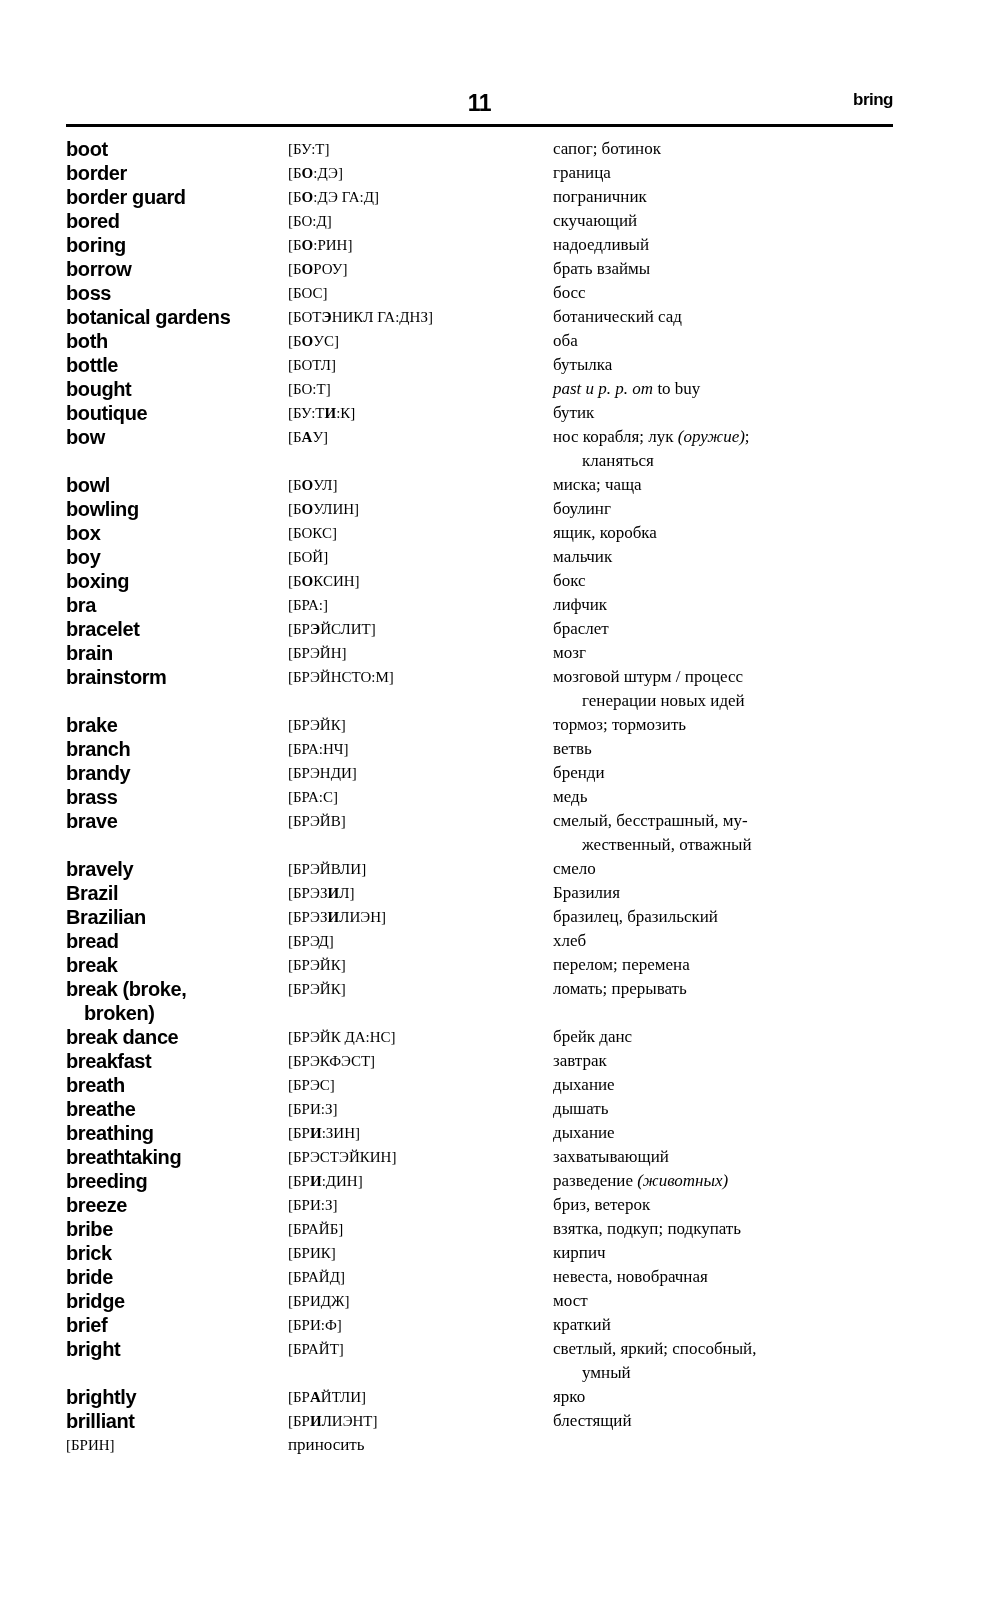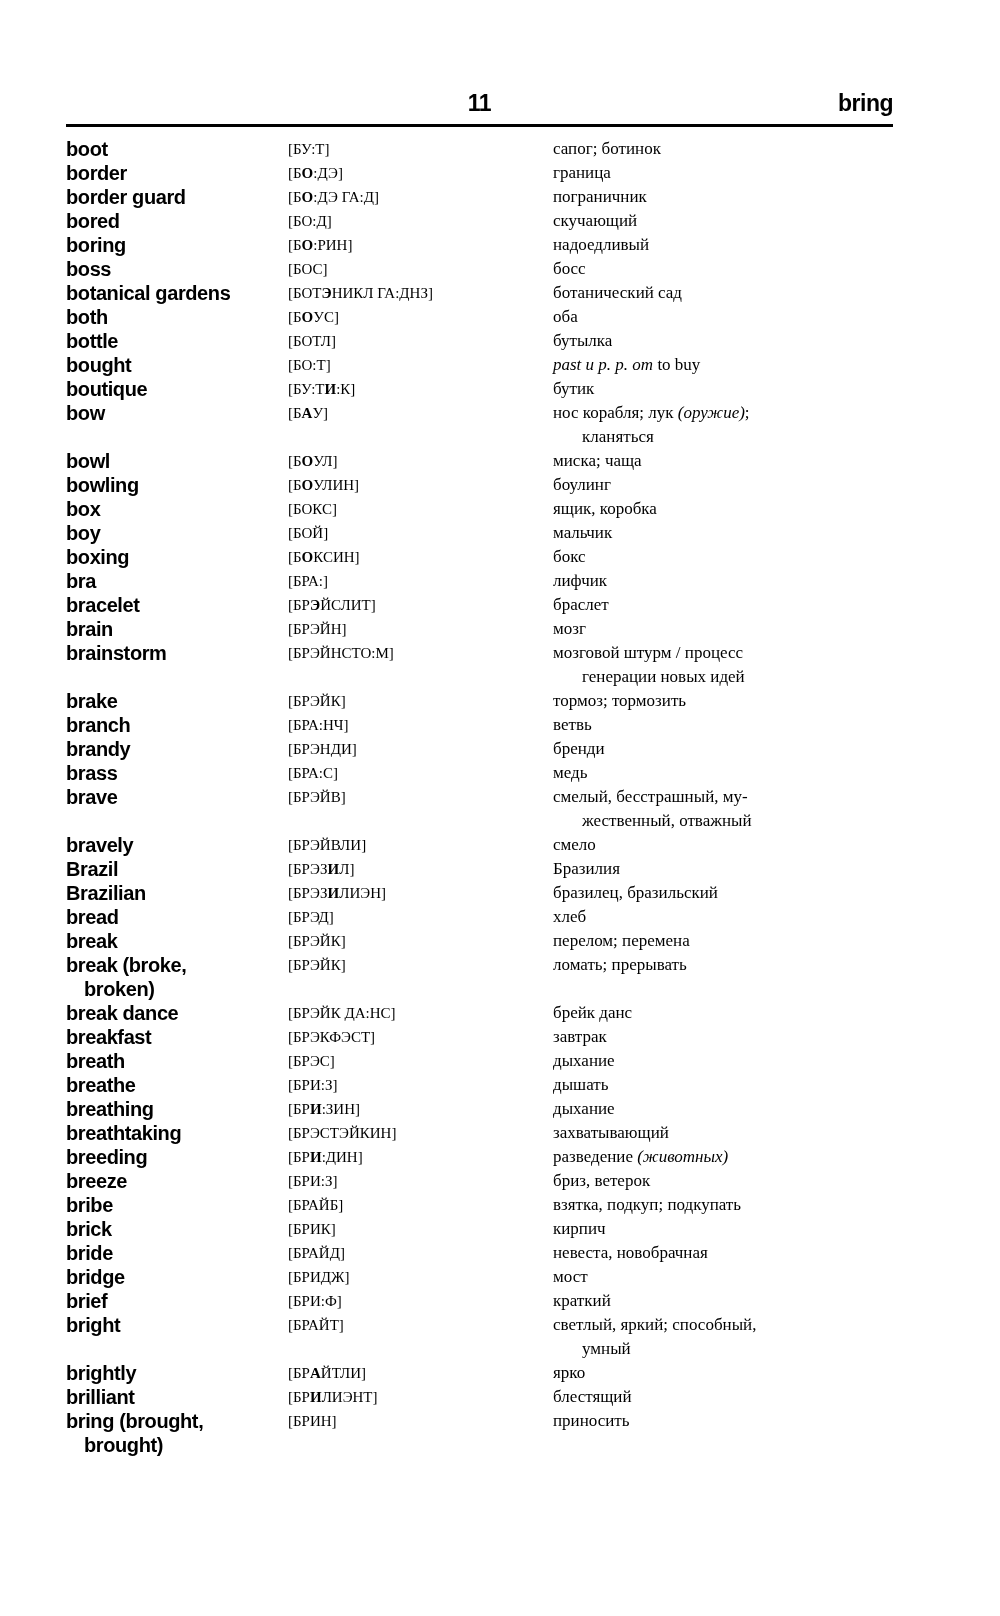--- a/index.html
+++ b/index.html
@@ -15,21 +15,21 @@
   .header{position:relative;height:28px;width:827px;}
   .page-number{
     position:absolute;left:0;right:0;top:0;
     text-align:center;
     font-family:"Liberation Sans", sans-serif;
     font-weight:700;font-size:23px;letter-spacing:-0.5px;
   }
   .guide-word{
     position:absolute;right:0;top:0;
     font-family:"Liberation Sans", sans-serif;
-    font-weight:700;font-size:23px;letter-spacing:-0.5px;
+    font-weight:700;font-size:17px;letter-spacing:-0.5px;
   }
   .rule{width:827px;border-top:3px solid #000;margin-top:6px;}
   .entries{margin-top:10px;}
   .entry{
     display:grid;
     grid-template-columns:222px 265px 410px;
     align-items:start;
   }
   .entry > div{line-height:24px;white-space:pre-wrap;}
   .word{
@@ -72,20 +72,25 @@
           <div class="word">bored</div>
           <div class="trans">[БО:Д]</div>
           <div class="transl">скучающий</div>
         </div>
         <div class="entry">
           <div class="word">boring</div>
           <div class="trans">[Б<b>О</b>:РИН]</div>
           <div class="transl">надоедливый</div>
         </div>
         <div class="entry">
+          <div class="word">borrow</div>
+          <div class="trans">[Б<b>О</b>РОУ]</div>
+          <div class="transl">брать взаймы</div>
+        </div>
+        <div class="entry">
           <div class="word">boss</div>
           <div class="trans">[БОС]</div>
           <div class="transl">босс</div>
         </div>
         <div class="entry">
           <div class="word">botanical gardens</div>
           <div class="trans">[БОТ<b>Э</b>НИКЛ ГА:ДНЗ]</div>
           <div class="transl">ботанический сад</div>
         </div>
         <div class="entry">
@@ -292,20 +297,18 @@
           <div class="word">brightly</div>
           <div class="trans">[БР<b>А</b>ЙТЛИ]</div>
           <div class="transl">ярко</div>
         </div>
         <div class="entry">
           <div class="word">brilliant</div>
           <div class="trans">[БР<b>И</b>ЛИЭНТ]</div>
           <div class="transl">блестящий</div>
         </div>
         <div class="entry">
-          <div class="word">bring (brought,
-brought)</div>
           <div class="trans">[БРИН]</div>
           <div class="transl">приносить</div>
         </div>
       </div>
   </div>
 </div>
 
 </body></html>

